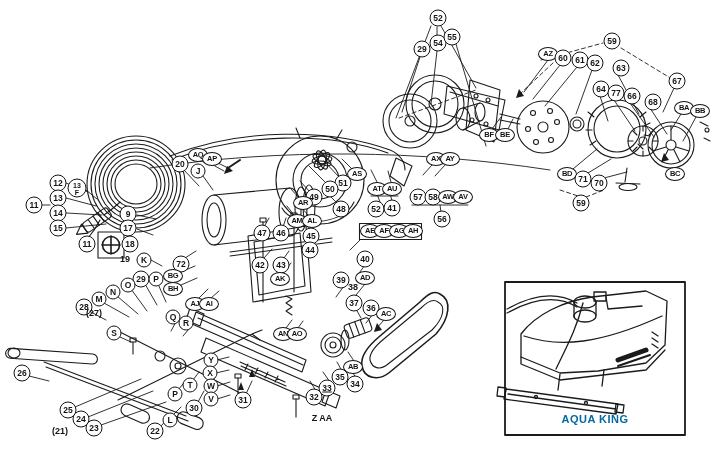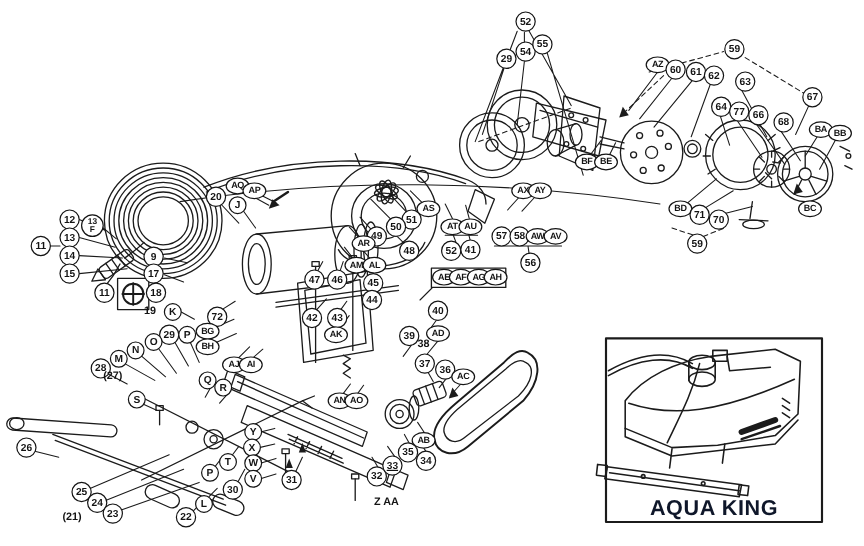--- a/index.html
+++ b/index.html
@@ -12,21 +12,21 @@
   .callout{position:absolute;transform:translate(-50%,-50%);display:flex;align-items:center;
            justify-content:center;background:#fff;color:#141414;border:1.5px solid #141414;
            border-radius:50%;box-sizing:border-box;font-weight:bold;line-height:1;}
   .kind-n{width:17px;height:17px;font-size:8.5px;}
   .kind-a{width:15px;height:15px;font-size:8.5px;}
   .kind-a2{width:20px;height:14px;font-size:7.5px;letter-spacing:-.3px;}
   .kind-n2{width:19px;height:19px;font-size:7px;flex-direction:column;gap:0;}
   .kind-n2 span{display:block;line-height:7px;}
   .kind-t{border:none;background:transparent;width:auto;height:auto;font-size:9px;white-space:nowrap;}
   .inset-caption{position:absolute;left:505px;top:413px;width:180px;text-align:center;
-                 font-weight:bold;font-size:18px;letter-spacing:.5px;color:#0f172a;}
+                 font-weight:bold;font-size:11px;letter-spacing:.5px;color:#0369a1;}
 </style>
 </head>
 <body>
 
 <div id="stage">
 
   <svg id="art" width="720" height="455" viewBox="0 0 720 455" fill="none" stroke="#1b1b1b" stroke-width="1.1" stroke-linecap="round" stroke-linejoin="round">
 
     <g stroke-width="0.9">
       <path d="M42 205 L50 205 M66 183 L88 192 M66 198 L96 206 M66 213 L102 215 M66 228 L106 224

